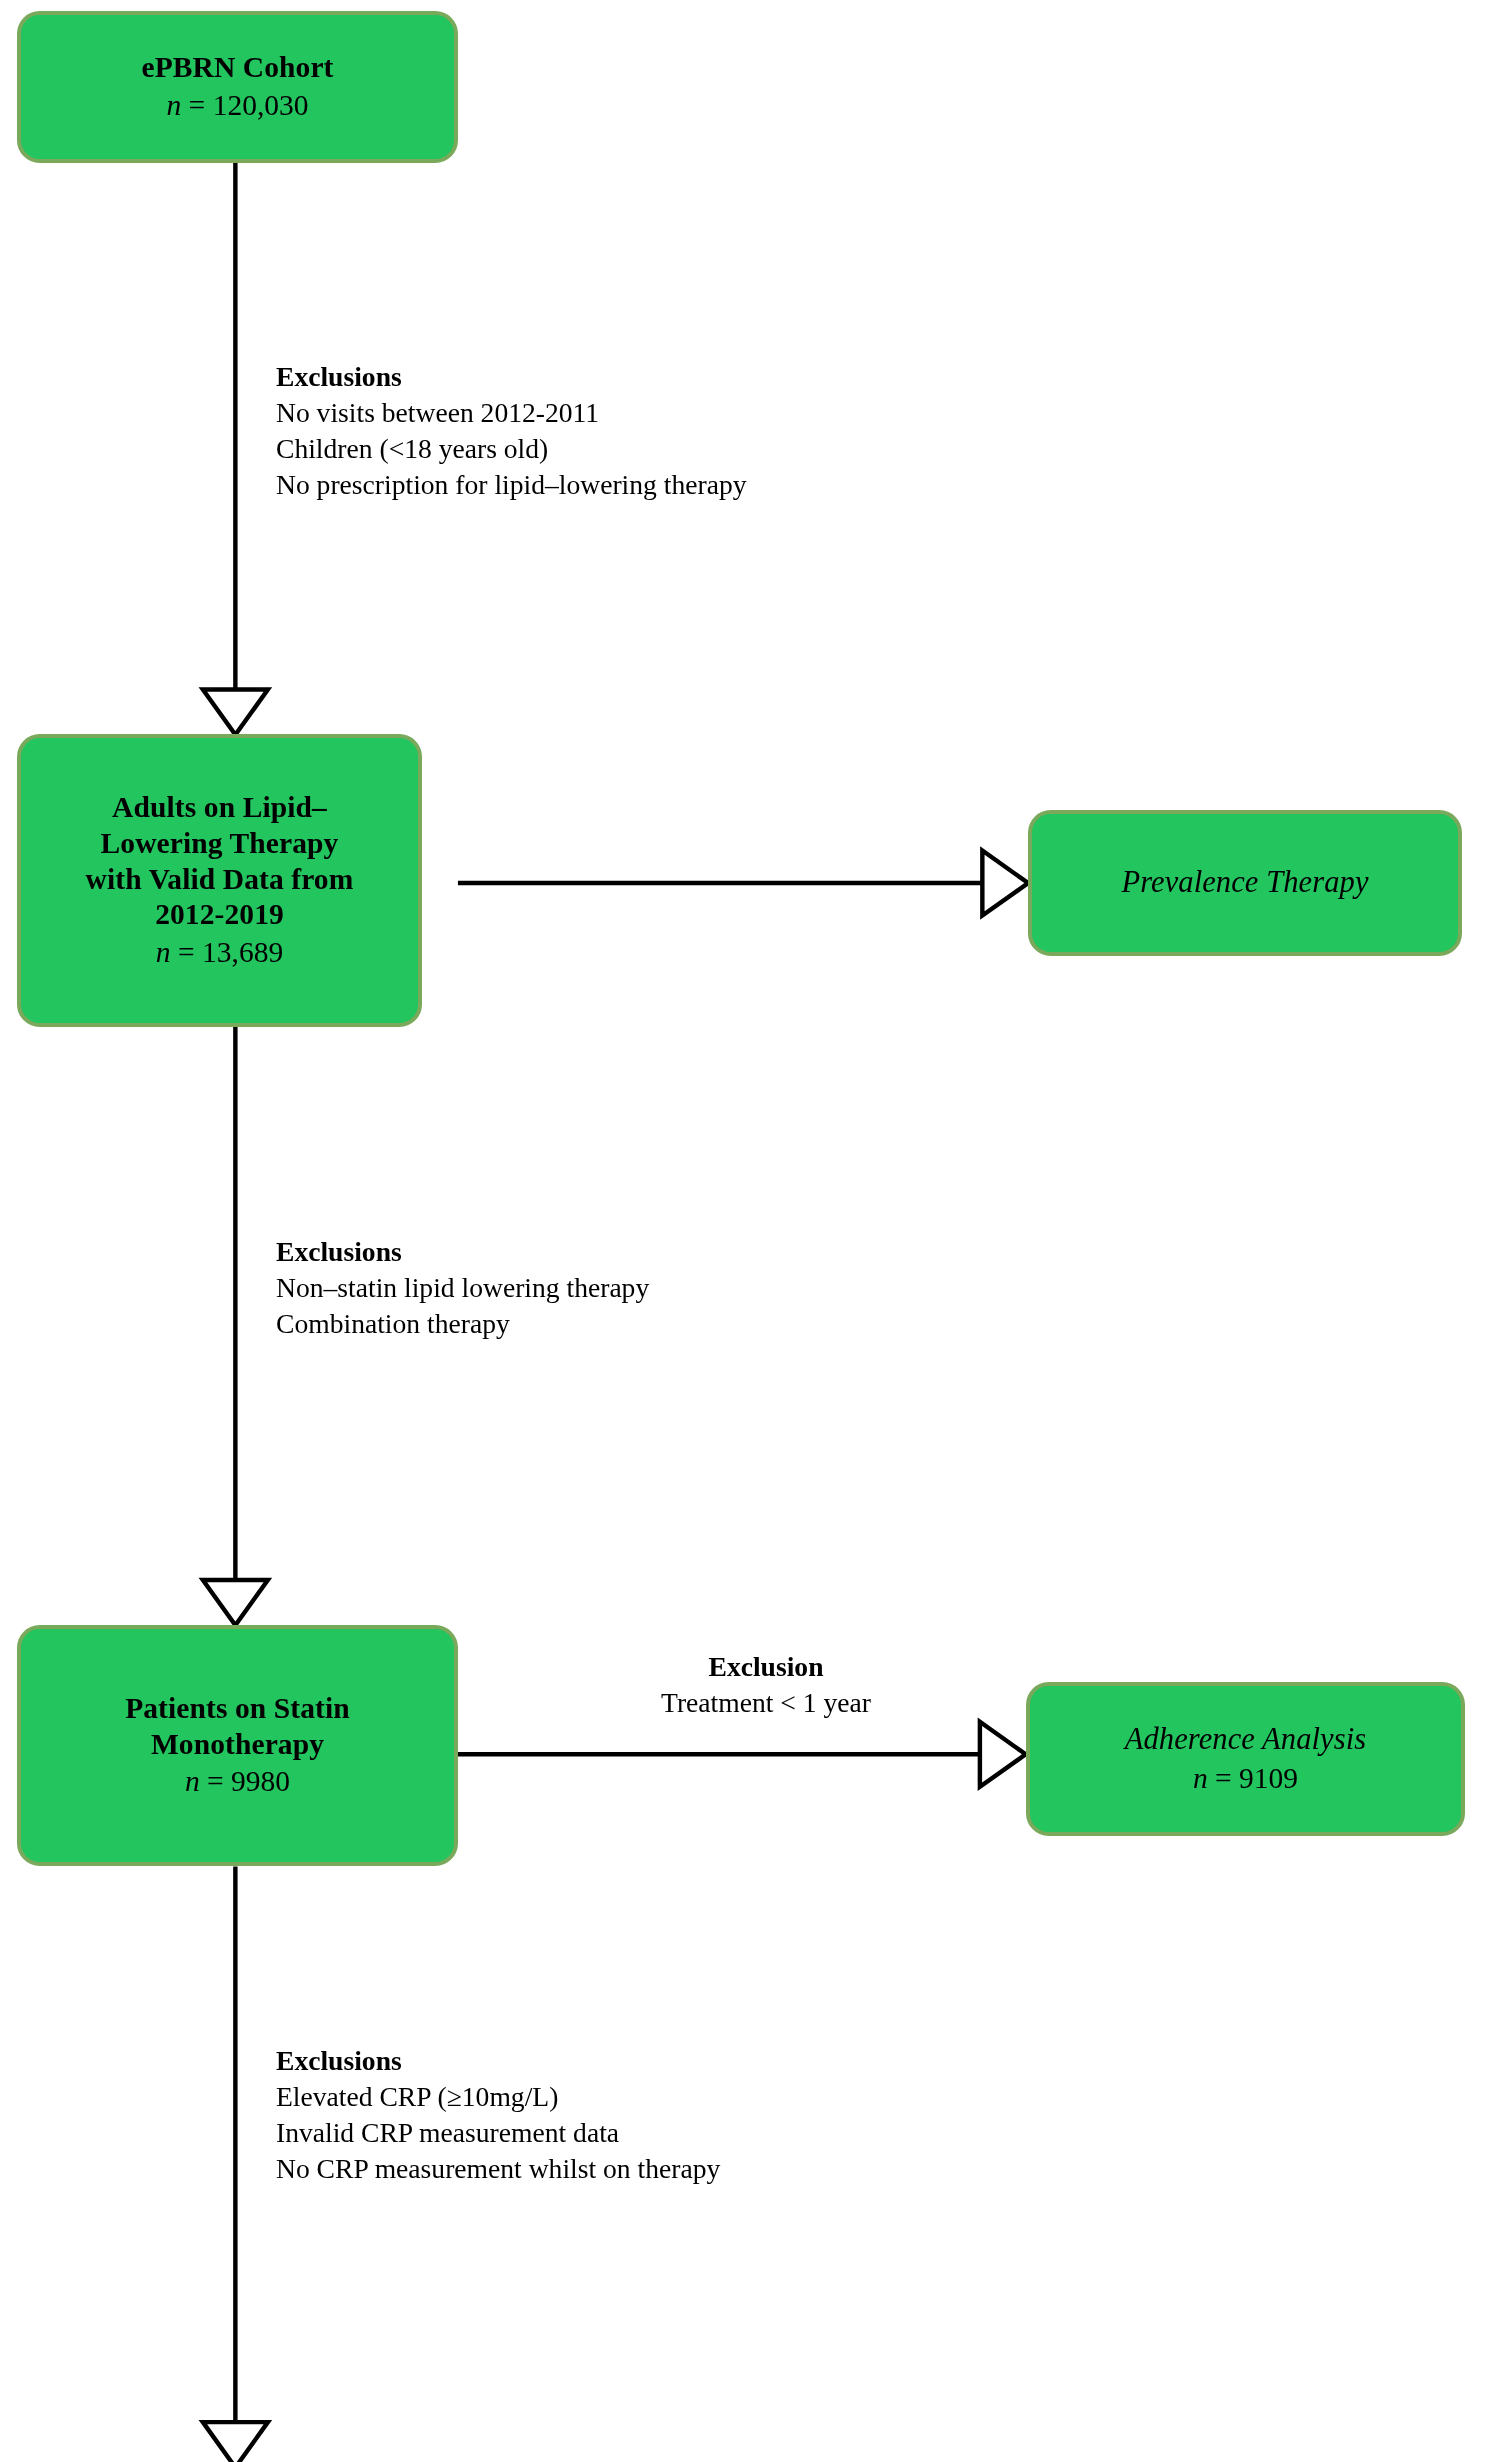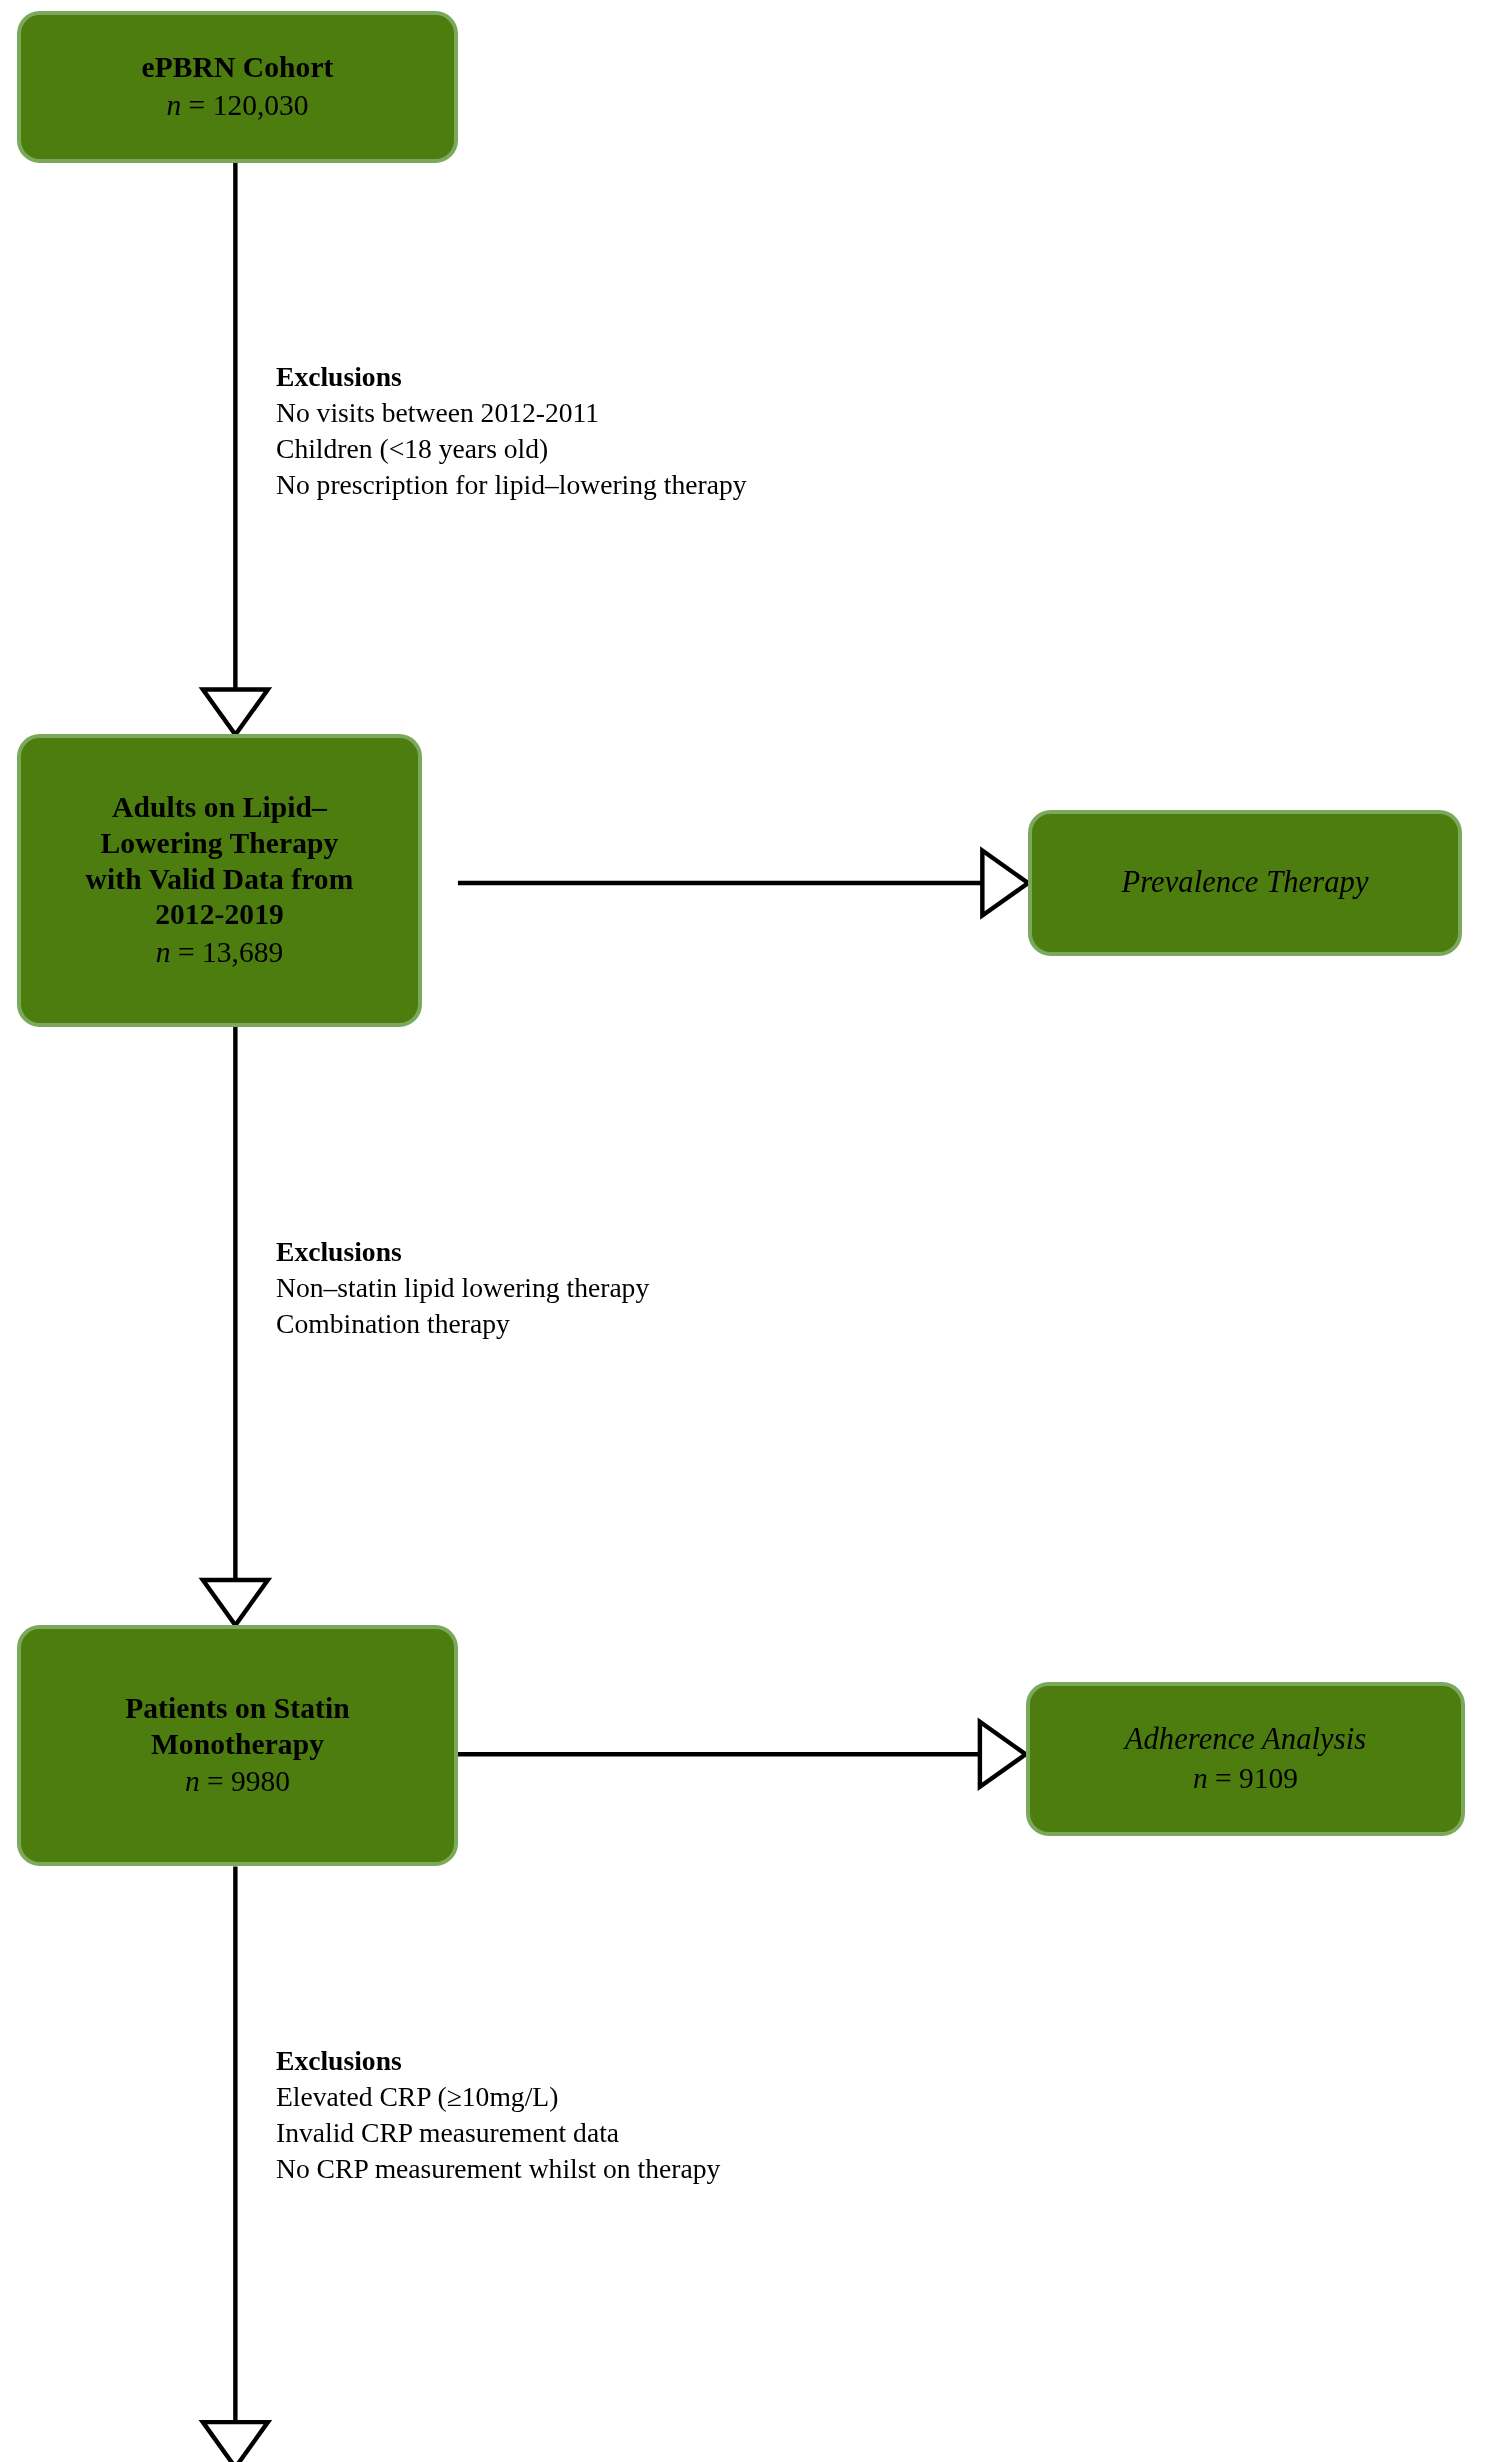--- a/index.html
+++ b/index.html
@@ -1,21 +1,21 @@
 <!DOCTYPE html>
 <html style="font-size:7.9px"><head>
 <meta charset="utf-8">
 <style>
   html,body{margin:0;padding:0;background:#ffffff;}
   body{width:1491px;height:2794px;position:relative;overflow:hidden;
        font-family:"Liberation Serif","DejaVu Serif",serif;color:#000;}
   #stage{position:absolute;left:0;top:0;width:1491px;height:2794px;}
 
   .node{position:absolute;box-sizing:border-box;
-        background:#4d7c0f;border:4.4px solid #7aa95c;border-radius:22.7px;
+        background:#22c55e;border:4.4px solid #7aa95c;border-radius:22.7px;
         display:flex;flex-direction:column;align-items:center;justify-content:center;
         text-align:center;line-height:1.22;}
   .node .title{font-weight:bold;font-size:29.5px;letter-spacing:0.1px;}
   .node .title .ln{display:block;}
   .node .nline{font-size:29.5px;font-weight:normal;margin-top:2px;white-space:nowrap;}
   .node .nline i{font-style:italic;}
   .node.analysis .title{font-style:italic;font-weight:normal;font-size:30.5px;}
   .node.analysis .nline{font-size:29.5px;}
 
   .excl{position:absolute;font-size:27.6px;line-height:1.30;text-align:left;white-space:nowrap;}
@@ -97,20 +97,24 @@
   <div class="node" style="left:17px;top:1625px;width:441px;height:241px;text-align:center;">
     <div class="title">
       <span class="ln">Patients on Statin</span>
       <span class="ln">Monotherapy</span>
     </div>
     <div class="nline">
       <i>n</i><span> = </span><span>9980</span>
     </div>
   </div>
 
+  <div class="excl center" style="left:586px;top:1649px;width:360px;">
+    <span class="hd">Exclusion</span>
+    <span class="li">Treatment &lt; 1 year</span>
+  </div>
 
   <div class="node analysis" style="left:1026px;top:1682px;width:439px;height:154px;">
     <div class="title">
       <span class="ln">Adherence Analysis</span>
     </div>
     <div class="nline">
       <i>n</i><span> = </span><span>9109</span>
     </div>
   </div>
 

